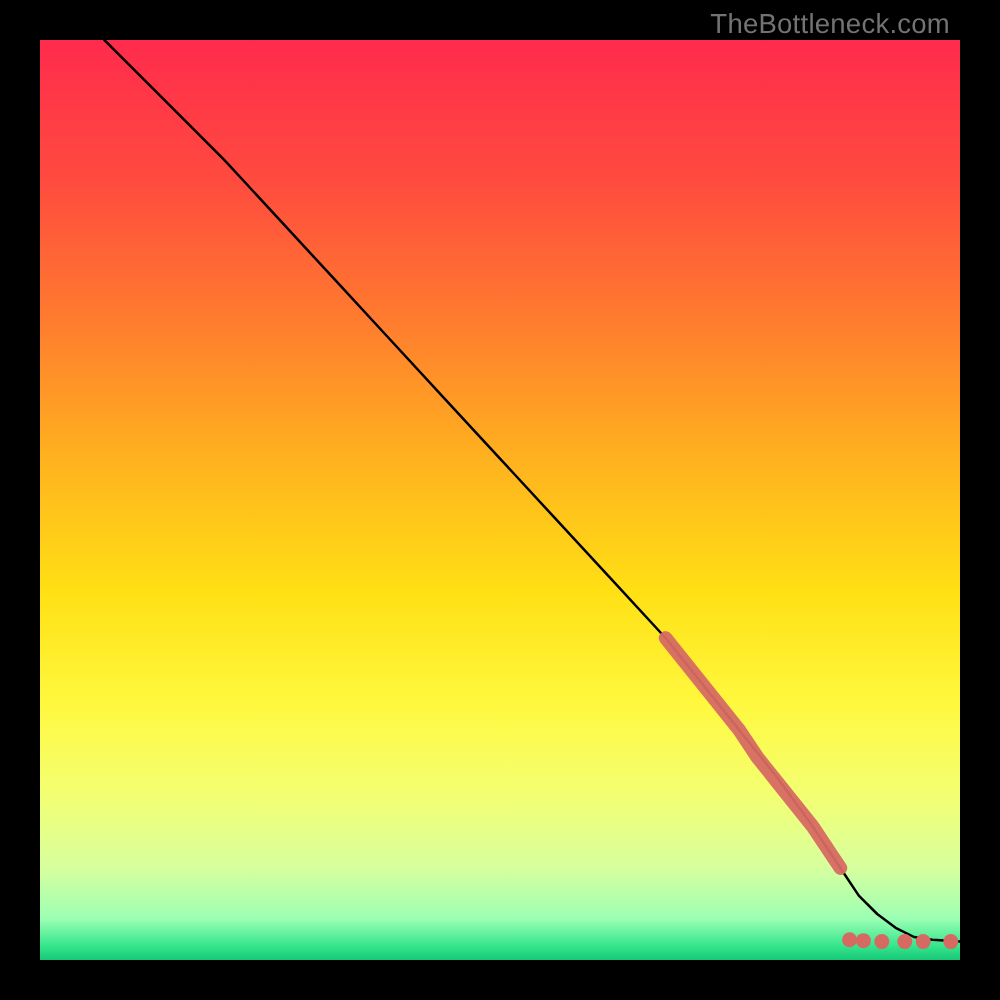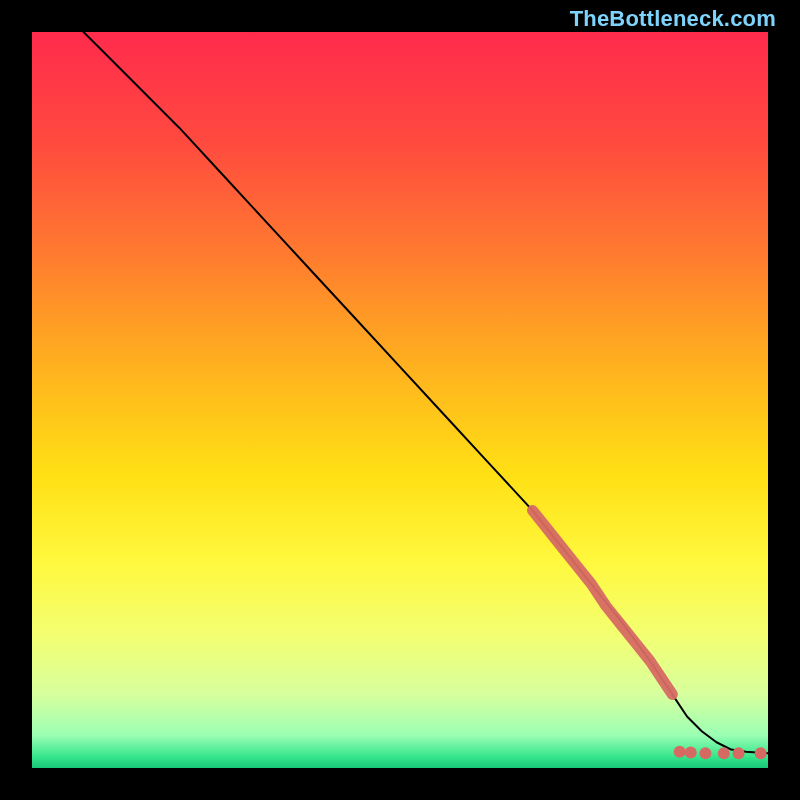--- a/index.html
+++ b/index.html
@@ -21,25 +21,25 @@
     position: absolute;
     left: 32px;
     top: 32px;
     width: 736px;
     height: 736px;
     overflow: hidden;
   }
   .watermark {
     position: absolute;
     top: 6px;
-    right: 24px;
+    right: 40px;
     font-size: 22px;
-    color: #7dd3fc;
+    color: #737373;
     letter-spacing: 0.2px;
-    font-weight: 700;
+    font-weight: 400;
     z-index: 50;
     user-select: none;
   }
   svg {
     display: block;
   }
 </style>
 </head>
 <body>
 

